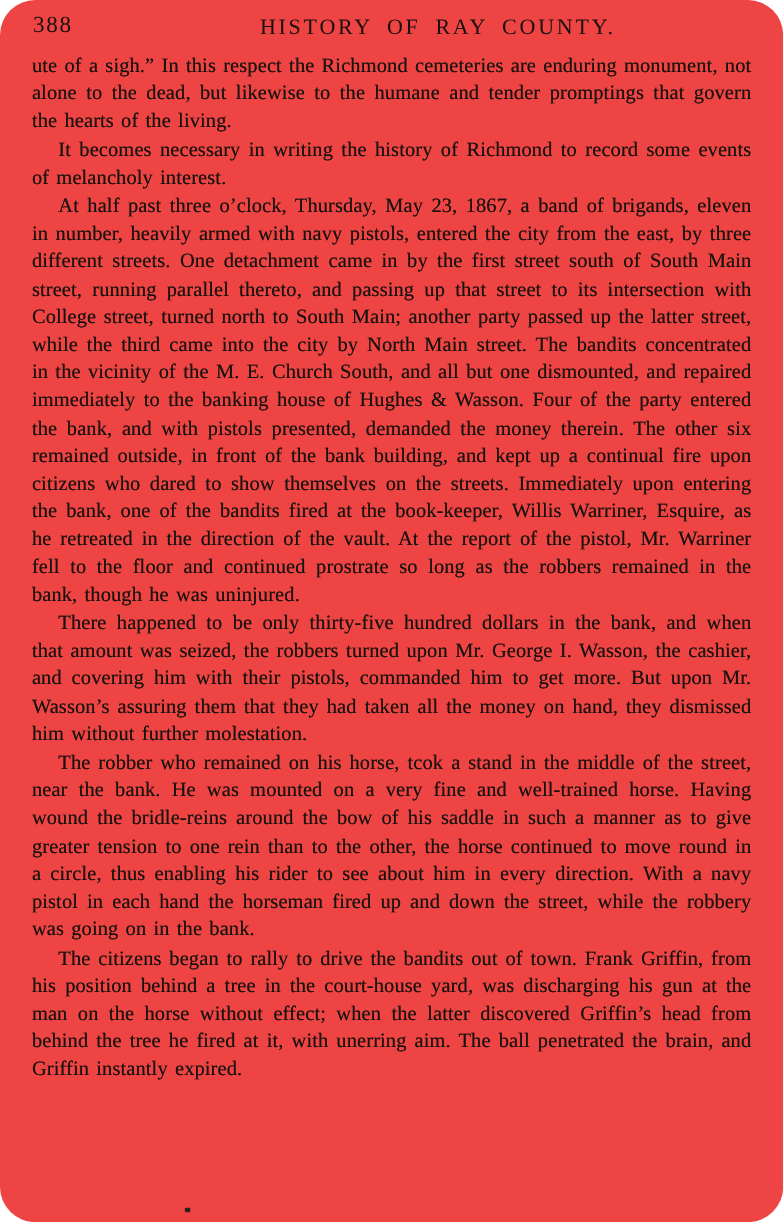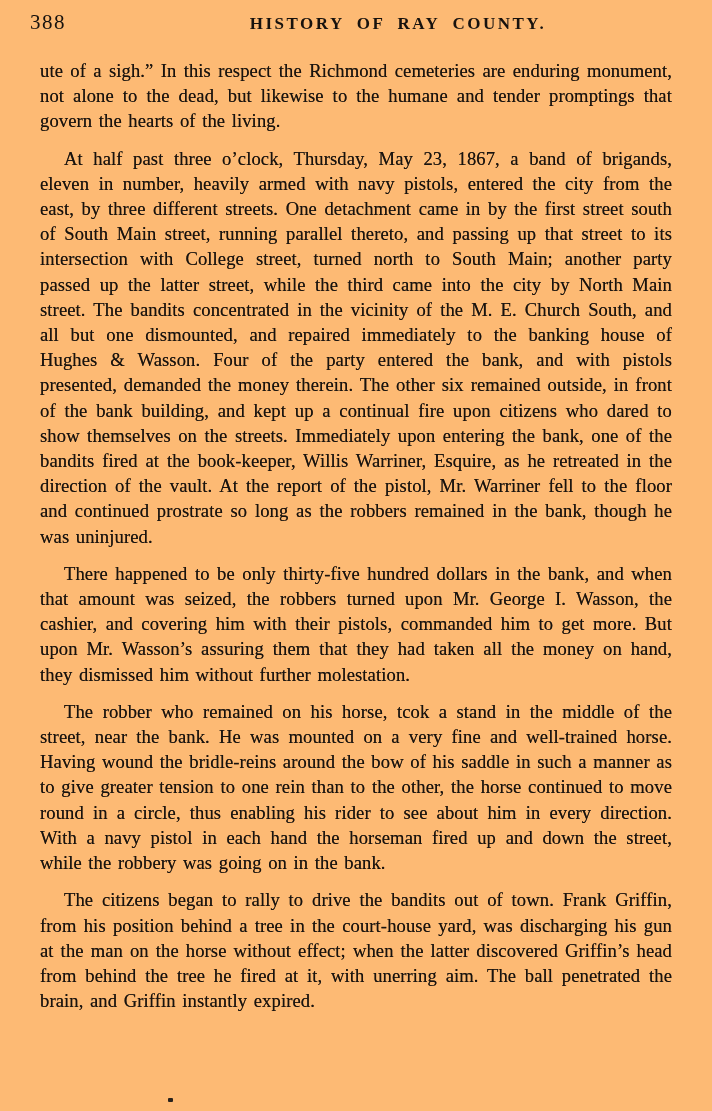--- a/index.html
+++ b/index.html
@@ -5,24 +5,25 @@
   html, body {
     margin: 0;
     padding: 0;
     background: #ffffff;
   }
   .page {
     position: relative;
     width: 712px;
     height: 1111px;
     margin: 0 auto;
-    background: #fdba74;
+    background: #ef4444;
     overflow: hidden;
     font-family: "Liberation Serif", "DejaVu Serif", serif;
     color: #18130f;
+    border-radius: 32px;
   }
   .running-head {
     position: absolute;
     top: 10px;
     left: 28px;
     right: 28px;
     height: 28px;
   }
   .page-num {
     position: absolute;
@@ -30,39 +31,39 @@
     top: 0;
     font-size: 21px;
     letter-spacing: 1.5px;
     color: #17120e;
   }
   .head-title {
     position: absolute;
     left: 50%;
     top: 4px;
     transform: translateX(calc(-50% + 42px));
-    font-weight: bold;
-    font-size: 17px;
+    font-weight: normal;
+    font-size: 20px;
     letter-spacing: 2.5px;
     word-spacing: 6px;
     white-space: nowrap;
     color: #17120e;
   }
   .body-text {
     position: absolute;
     top: 46px;
     left: 28px;
     width: 656px;
     text-align: justify;
     font-size: 18.6px;
     line-height: 25.2px;
     text-shadow: 0 0 0.3px rgba(24, 17, 10, 0.7);
   }
   .para {
-    margin: 12px;
+    margin: 1px;
     text-indent: 24px;
     word-spacing: 1.8px;
     letter-spacing: 0.1px;
   }
   .para.no-indent {
     text-indent: 0;
   }
   .ital {
     font-style: italic;
     font-weight: bold;
@@ -85,20 +86,21 @@
   <header class="running-head">
     <span class="page-num">388</span>
     <span class="head-title">HISTORY OF RAY COUNTY.</span>
   </header>
 
   <main class="body-text">
 
     <p class="para no-indent">ute of a sigh.”  In this respect the Richmond cemeteries are enduring monument, not alone to the dead, but likewise to the humane and tender promptings that govern the hearts of the living.</p>
 
 
+    <p class="para">It becomes necessary in writing the history of Richmond to record some events of melancholy interest.</p>
 
     <p class="para">At half past three o’clock, Thursday, May 23, 1867, a band of brigands, eleven in number, heavily armed with navy pistols, entered the city from the east, by three different streets.  One detachment came in by the first street south of South Main street, running parallel thereto, and passing up that street to its intersection with College street, turned north to South Main; another party passed up the latter street, while the third came into the city by North Main street.  The bandits concentrated in the vicinity of the M. E. Church South, and all but one dismounted, and repaired immediately to the banking house of Hughes &amp; Wasson.  Four of the party entered the bank, and with pistols presented, demanded the money therein.  The other six remained outside, in front of the bank building, and kept up a continual fire upon citizens who dared to show themselves on the streets.  Immediately upon entering the bank, one of the bandits fired at the book-keeper, Willis Warriner, Esquire, as he retreated in the direction of the vault.  At the report of the pistol, Mr. Warriner fell to the floor and continued prostrate so long as the robbers remained in the bank, though he was uninjured.</p>
 
     <p class="para">There happened to be only thirty-five hundred dollars in the bank, and when that amount was seized, the robbers turned upon Mr. George I. Wasson, the cashier, and covering him with their pistols, commanded him to get more.  But upon Mr. Wasson’s assuring them that they had taken all the money on hand, they dismissed him without further molestation.</p>
 
     <p class="para">The robber who remained on his horse, tcok a stand in the middle of the street, near the bank.  He was mounted on a very fine and well-trained horse.  Having wound the bridle-reins around the bow of his saddle in such a manner as to give greater tension to one rein than to the other, the horse continued to move round in a circle, thus enabling his rider to see about him in every direction.  With a navy pistol in each hand the horseman fired up and down the street, while the robbery was going on in the bank.</p>
 
     <p class="para">The citizens began to rally to drive the bandits out of town.  Frank Griffin, from his position behind a tree in the court-house yard, was discharging his gun at the man on the horse without effect; when the latter discovered Griffin’s head from behind the tree he fired at it, with unerring aim.  The ball penetrated the brain, and Griffin instantly expired.</p>
 
   </main>

